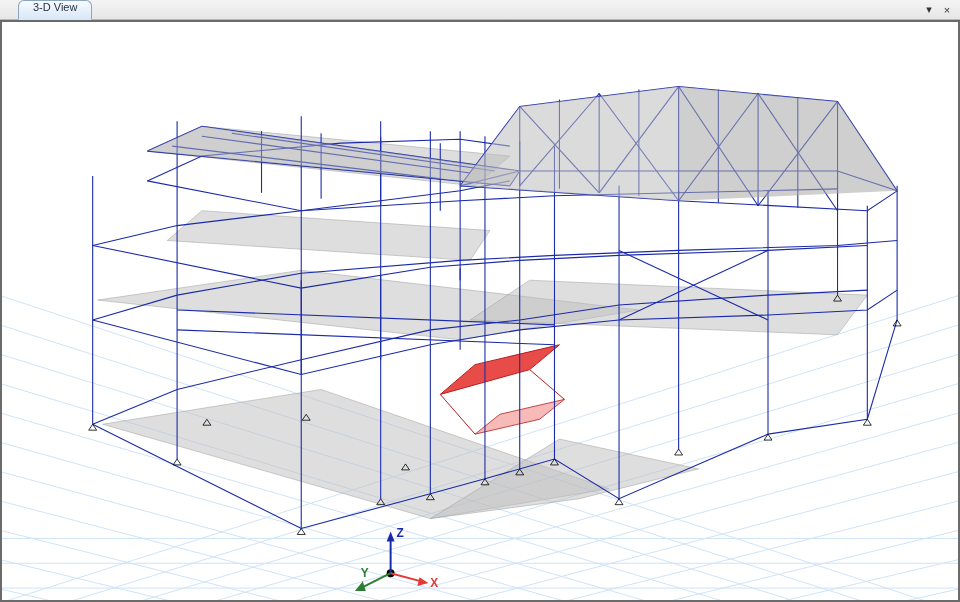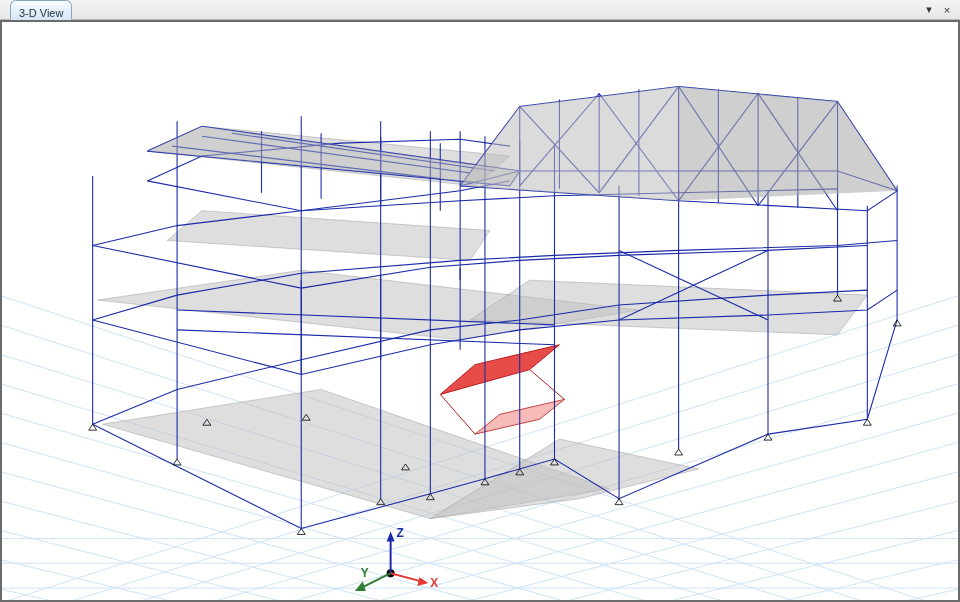--- a/index.html
+++ b/index.html
@@ -20,30 +20,30 @@
     width: 100%;
     height: 20px;
     background: linear-gradient(#f4f4f4, #e6e6e6);
     border-bottom: 1px solid #b7b7b7;
     display: flex;
     align-items: flex-end;
     box-sizing: border-box;
   }
   .tab {
     height: 18px;
-    margin-left: 10px;
-    padding: 0 8px;
+    margin-left: 18px;
+    padding: 0 14px;
     background: linear-gradient(#f7fbff, #d8e7f7);
     border: 1px solid #8aa6c1;
     border-bottom: 1px solid #d8e7f7;
     border-top-left-radius: 6px;
     border-top-right-radius: 6px;
     color: #223344;
     display: flex;
-    align-items: flex-end;
+    align-items: flex-start;
     position: relative;
     top: 1px;
   }
   .tabbar-right {
     margin-left: auto;
     display: flex;
     align-items: center;
     gap: 4px;
     padding-right: 6px;
     height: 100%;

